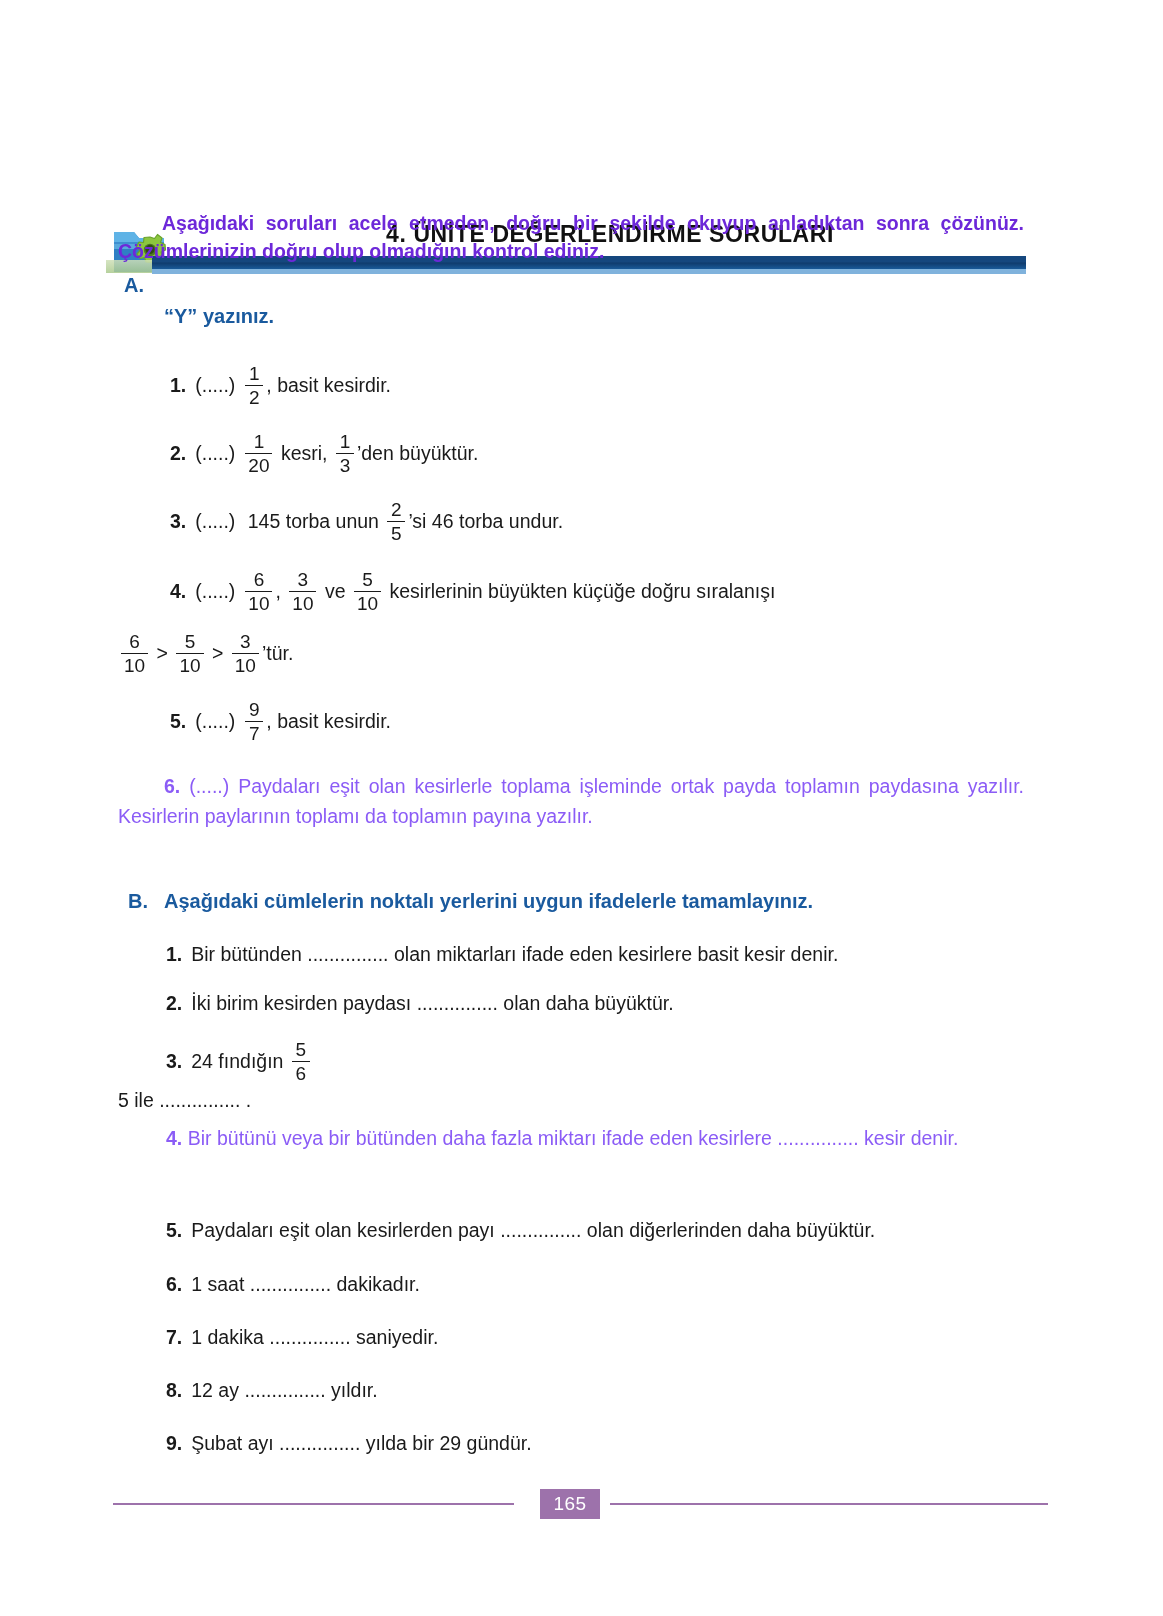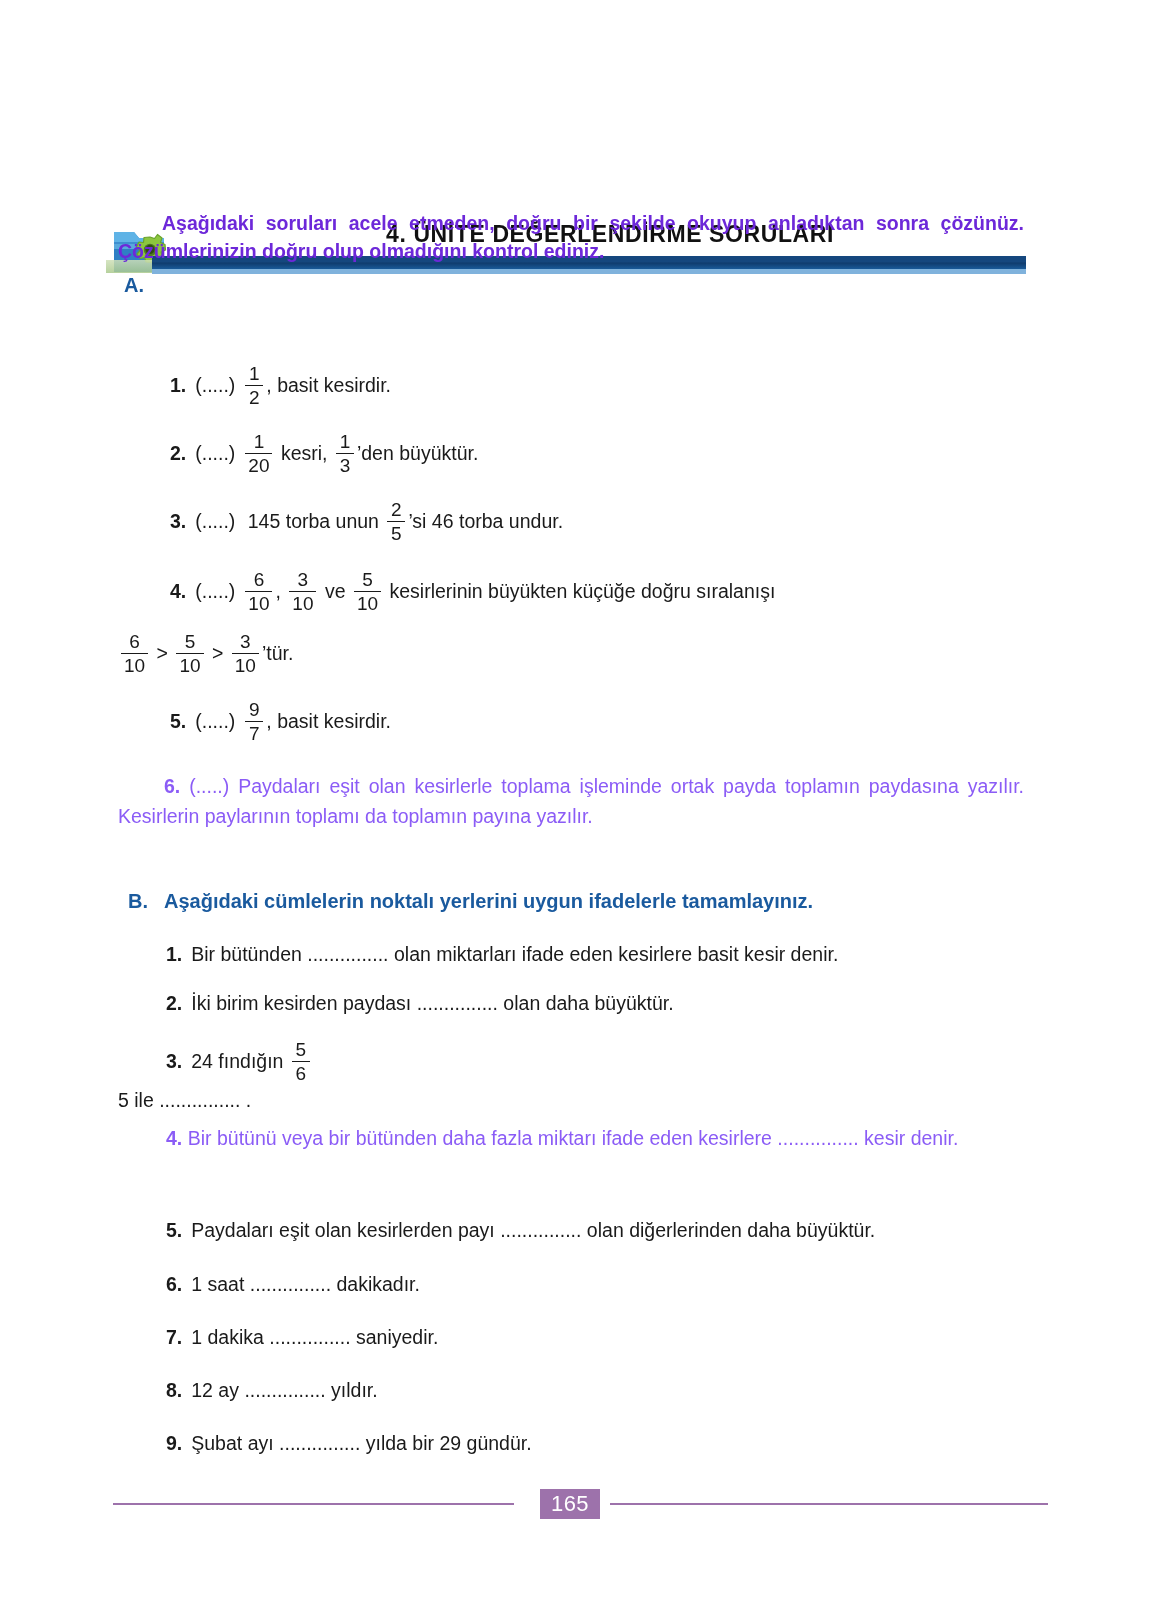--- a/index.html
+++ b/index.html
@@ -194,21 +194,21 @@
   .footer-rule.left { left: 113px; width: 401px; }
   .footer-rule.right { left: 610px; width: 438px; }
   .footer-num {
     position: absolute;
     left: 540px;
     top: 5px;
     width: 60px;
     height: 30px;
     background: #9d72ab;
     color: #ffffff;
-    font-size: 22px;
+    font-size: 19px;
     display: flex;
     align-items: center;
     justify-content: center;
     letter-spacing: .5px;
   }
 </style>
 </head>
 <body>
 
 <div class="page">
@@ -241,20 +241,21 @@
       <div class="bar-green"></div>
       <div class="bar-main"></div>
       <div class="bar-light"></div>
     </div>
   </div>
 
   <div class="intro">Aşağıdaki soruları acele etmeden, doğru bir şekilde okuyup anladıktan sonra çözünüz. Çözümlerinizin doğru olup olmadığını kontrol ediniz.</div>
 
   <div class="sec-head" id="sec-a-head">
     <span class="lbl">A.</span>
+    <span class="sec-a-line2">“Y” yazınız.</span>
   </div>
 
   <div class="q" style="left:170px; top:364px;">
     <span class="num">1.</span>
     <span class="blank">(.....)</span>
     <span class="frac">
       <span class="n">1</span>
       <span class="rule"></span>
       <span class="d">2</span>
     </span>

